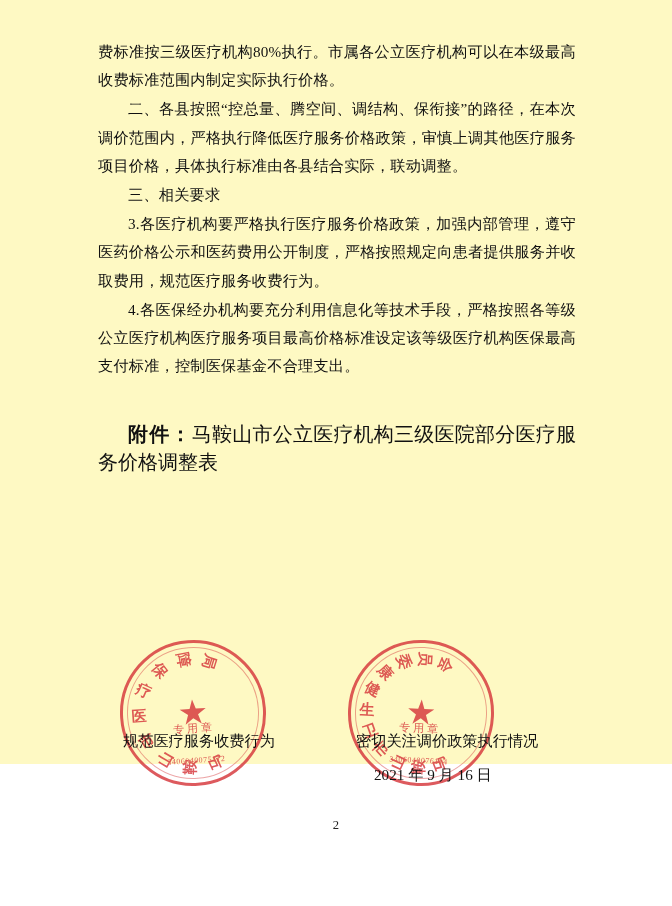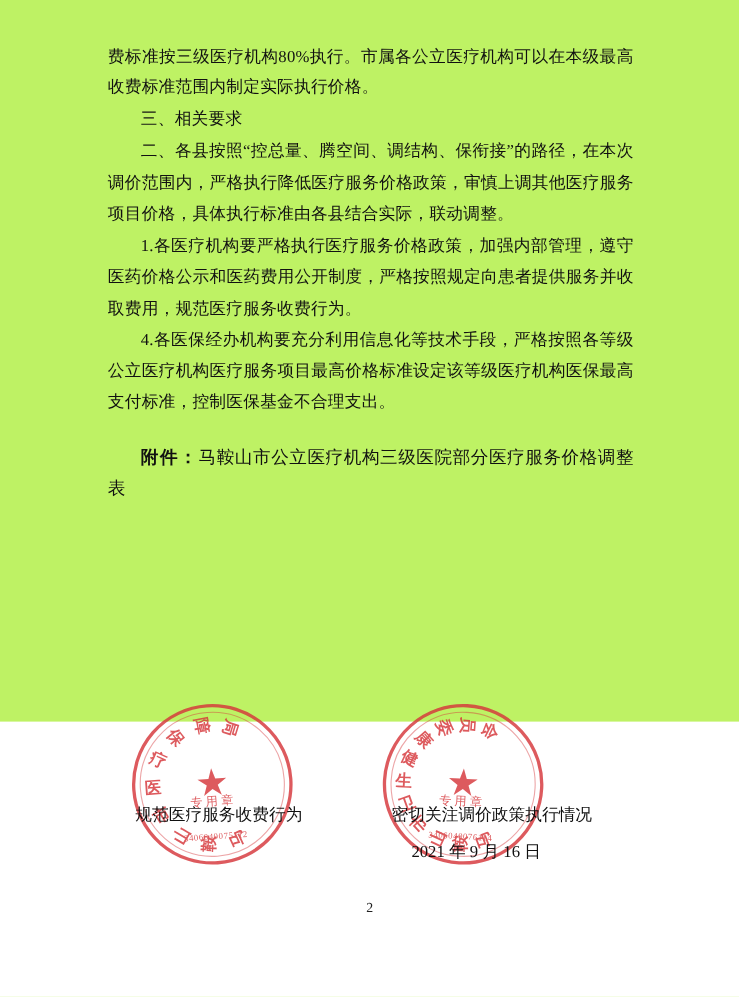--- a/index.html
+++ b/index.html
@@ -12,44 +12,44 @@
     height: 906px;
     position: relative;
     font-family: "Liberation Serif", "DejaVu Serif", serif;
     color: #111111;
     overflow: hidden;
   }
   .page {
     position: absolute;
     left: 0; top: 0;
     width: 672px;
-    height: 656px;
-    background: #bef264;
+    height: 764px;
+    background: #fef9c3;
   }
   .content {
     position: absolute;
     left: 98px;
     top: 38px;
     width: 478px;
   }
   p.para {
     margin: 0 0 0.5px 0;
     font-size: 15.2px;
     line-height: 28.4px;
     text-align: justify;
     text-justify: inter-ideograph;
     letter-spacing: 0.2px;
     text-indent: 0;
   }
   p.indent {
     text-indent: 30px;
   }
   .attach {
-    margin-top: 22px;
-    font-size: 16px;
+    margin-top: 39px;
+    font-size: 20px;
     line-height: 28.4px;
     text-indent: 30px;
     text-align: justify;
   }
   .attach b {
     font-weight: bold;
     letter-spacing: 1px;
   }
   
   .sig-area {
@@ -157,23 +157,23 @@
     color: #222;
   }
 </style>
 </head>
 <body>
 
 <div class="page">
 
   <div class="content">
     <p class="para">费标准按三级医疗机构80%执行。市属各公立医疗机构可以在本级最高收费标准范围内制定实际执行价格。</p>
+    <p class="para indent">二、各县按照“控总量、腾空间、调结构、保衔接”的路径，在本次调价范围内，严格执行降低医疗服务价格政策，审慎上调其他医疗服务项目价格，具体执行标准由各县结合实际，联动调整。</p>
     <p class="para indent">三、相关要求</p>
-    <p class="para indent">二、各县按照“控总量、腾空间、调结构、保衔接”的路径，在本次调价范围内，严格执行降低医疗服务价格政策，审慎上调其他医疗服务项目价格，具体执行标准由各县结合实际，联动调整。</p>
-    <p class="para indent">1.各医疗机构要严格执行医疗服务价格政策，加强内部管理，遵守医药价格公示和医药费用公开制度，严格按照规定向患者提供服务并收取费用，规范医疗服务收费行为。</p>
+    <p class="para indent">3.各医疗机构要严格执行医疗服务价格政策，加强内部管理，遵守医药价格公示和医药费用公开制度，严格按照规定向患者提供服务并收取费用，规范医疗服务收费行为。</p>
     <p class="para indent">4.各医保经办机构要充分利用信息化等技术手段，严格按照各等级公立医疗机构医疗服务项目最高价格标准设定该等级医疗机构医保最高支付标准，控制医保基金不合理支出。</p>
 
     <p class="attach"><b>附件：</b><span>马鞍山市公立医疗机构三级医院部分医疗服务价格调整表</span></p>
   </div>
 
   <div class="sig-area">
 
     <div class="stamp stamp-left">
       <div class="ring-inner"></div>
       <div class="arc-text" id="arc0">

